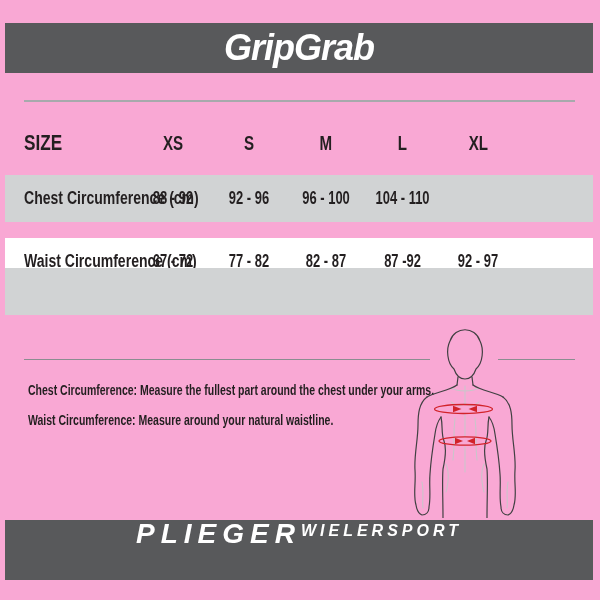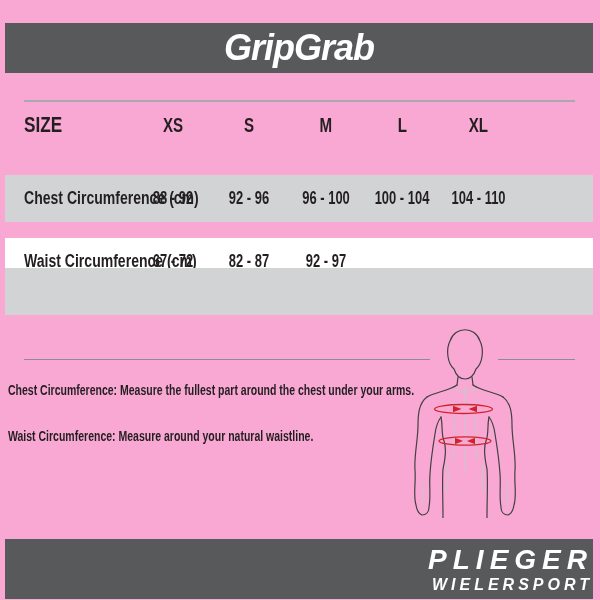--- a/index.html
+++ b/index.html
@@ -12,40 +12,40 @@
   .top-bar{position:absolute;left:5px;top:23px;width:588px;height:50px;background:#58595b;
            display:flex;align-items:center;justify-content:center;}
   .brand{color:#fff;font-size:36px;font-weight:bold;font-style:italic;letter-spacing:-1px;}
 
   .header-line{position:absolute;left:24px;top:100px;width:551px;height:2px;background:#a7a9ac;}
 
   .trow{position:absolute;left:5px;width:588px;display:grid;
         grid-template-columns:130px repeat(6,1fr);align-items:center;}
   .trow .lab{padding-left:19px;font-size:18px;font-weight:bold;overflow:visible;}
   .trow .cell{text-align:center;font-weight:bold;}
-  .size-row{top:108px;height:34px;}
+  .size-row{top:126px;height:34px;}
   .size-row .lab{font-size:22px;}
   .size-row .cell{font-size:21px;}
   .row-chest{top:175px;height:47px;background:#d1d3d4;}
   .row-waist{top:238px;height:46px;background:#ffffff;}
   .row-empty{position:absolute;left:5px;top:268px;width:588px;height:47px;background:#d1d3d4;}
   .val{font-size:18px;}
 
   .mid-line{position:absolute;top:359px;height:1px;background:#8b8d90;}
   .mid-line.left{left:24px;width:406px;}
   .mid-line.right{left:498px;width:77px;}
 
-  .instr{position:absolute;left:8px;font-size:14px;font-weight:bold;}
+  .instr{position:absolute;left:28px;font-size:14px;font-weight:bold;}
   .instr.one{top:382px;}
-  .instr.two{top:412px;margin-top:16px;}
+  .instr.two{top:412px;}
 
   .figure-box{position:absolute;left:385px;top:322px;width:160px;height:196px;}
 
   .footer-bar{position:absolute;left:5px;top:520px;width:588px;height:60px;background:#58595b;
-              display:flex;flex-direction:column;align-items:flex-end;justify-content:center;color:#fff;margin-top:19px;}
+              display:flex;align-items:flex-start;justify-content:center;color:#fff;}
   .plieger{font-size:28px;font-weight:bold;font-style:italic;letter-spacing:6px;line-height:1;}
   .wielersport{font-size:16px;font-weight:bold;font-style:italic;letter-spacing:4px;line-height:1;margin-top:3px;}
 </style>
 </head>
 <body>
 
 <div class="page">
 
   <div class="top-bar">
     <span class="brand">GripGrab</span>
@@ -60,28 +60,29 @@
     <div class="cell"><span class="cx">M</span></div>
     <div class="cell"><span class="cx">L</span></div>
     <div class="cell"><span class="cx">XL</span></div>
   </div>
 
   <div class="trow row-chest">
     <div class="lab"><span class="cxl">Chest Circumference (cm)</span></div>
     <div class="cell val"><span class="cx">88 - 92</span></div>
     <div class="cell val"><span class="cx">92 - 96</span></div>
     <div class="cell val"><span class="cx">96 - 100</span></div>
-    <div class="cell val"><span class="cx">100 - 104</span></div>
     <div class="cell val"><span class="cx">104 - 110</span></div>
   </div>
 
   <div class="trow row-waist">
     <div class="lab"><span class="cxl">Waist Circumference (cm)</span></div>
     <div class="cell val"><span class="cx">67 - 72</span></div>
+    <div class="cell val"><span class="cx">77 - 82</span></div>
     <div class="cell val"><span class="cx">82 - 87</span></div>
+    <div class="cell val"><span class="cx">87 -92</span></div>
     <div class="cell val"><span class="cx">92 - 97</span></div>
   </div>
 
   <div class="row-empty"></div>
 
   <div class="mid-line left"></div>
   <div class="mid-line right"></div>
 
   <div class="instr one"><span class="cxl" style="transform:scaleX(0.75)">Chest Circumference: Measure the fullest part around the chest under your arms.</span></div>
   <div class="instr two"><span class="cxl" style="transform:scaleX(0.75)">Waist Circumference: Measure around your natural waistline.</span></div>

